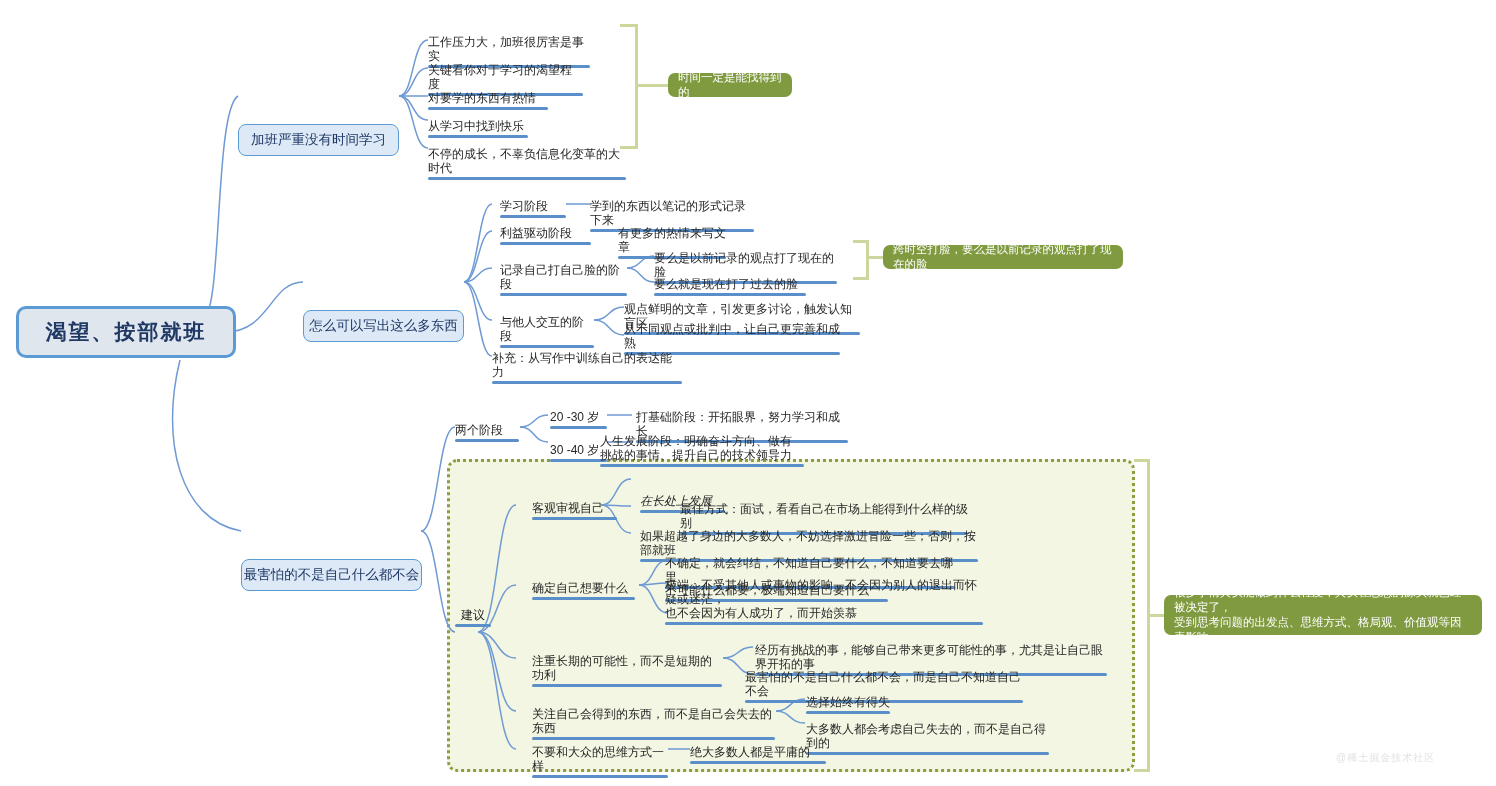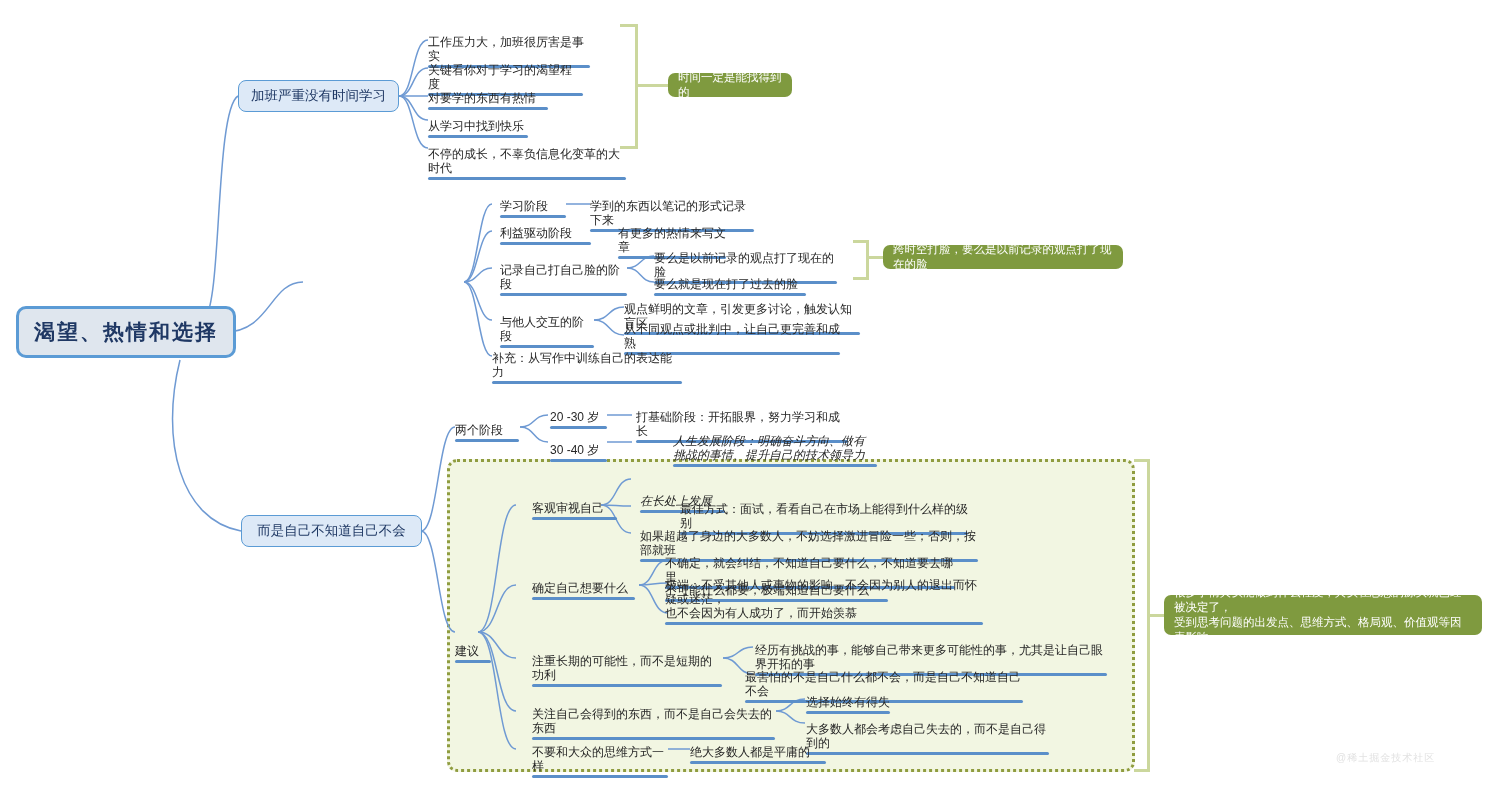--- a/index.html
+++ b/index.html
@@ -40,20 +40,21 @@
   .n1{
     position:absolute;
     background:#dde9f7;
     border:1.6px solid #5b9bd5;
     border-radius:8px;
     color:#1f3864;
     font-size:13.5px;
     display:flex;align-items:center;justify-content:center;
     box-sizing:border-box;
     white-space:nowrap;
+    margin-top:44px;
   }
 
   
   .nd{
     position:absolute;
     color:#262626;
     font-size:12px;
     line-height:14px;
     box-sizing:border-box;
     padding-bottom:2px;
@@ -164,21 +165,21 @@
       <path d="M723,658 C739,658 737,674 753,674"></path>
 
       <path d="M776,711 C791,711 789,699 805,699"></path>
       <path d="M776,711 C791,711 789,723 805,723"></path>
 
       <path d="M668,749 L690,749"></path>
     </g>
   </svg>
 
   <div class="root" style="left:16px;top:306px;width:220px;height:52px;">
-    <span>渴望、热情和选择</span>
+    <span>渴望、按部就班</span>
   </div>
 
   <div class="n1" style="left:238px;top:80px;width:161px;height:32px;">
     <span>加班严重没有时间学习</span>
   </div>
 
   <div class="nd" style="left:428px;top:21px;width:162px;">
     <span>工作压力大，加班很厉害是事实</span>
     <span class="ul"></span>
   </div>
@@ -198,20 +199,23 @@
     <span>不停的成长，不辜负信息化变革的大时代</span>
     <span class="ul"></span>
   </div>
 
   <div class="brk" style="left:620px;top:24px;width:18px;height:125px;"></div>
   <div class="brk-stem" style="left:638px;top:84px;width:30px;"></div>
   <div class="gbox" style="left:668px;top:73px;width:124px;height:24px;">
     <span>时间一定是能找得到的</span>
   </div>
 
+  <div class="n1" style="left:303px;top:266px;width:161px;height:32px;">
+    <span>怎么可以写出这么多东西</span>
+  </div>
 
   <div class="nd" style="left:500px;top:185px;width:66px;">
     <span>学习阶段</span>
     <span class="ul"></span>
   </div>
   <div class="nd" style="left:590px;top:185px;width:164px;">
     <span>学到的东西以笔记的形式记录下来</span>
     <span class="ul"></span>
   </div>
 
@@ -255,46 +259,46 @@
     <span>从不同观点或批判中，让自己更完善和成熟</span>
     <span class="ul"></span>
   </div>
 
   <div class="nd" style="left:492px;top:337px;width:190px;">
     <span>补充：从写作中训练自己的表达能力</span>
     <span class="ul"></span>
   </div>
 
   <div class="n1" style="left:241px;top:515px;width:181px;height:32px;">
-    <span>而是自己不知道自己不会</span>
+    <span>最害怕的不是自己什么都不会</span>
   </div>
 
   <div class="nd" style="left:455px;top:409px;width:64px;">
     <span>两个阶段</span>
     <span class="ul"></span>
   </div>
   <div class="nd" style="left:550px;top:396px;width:57px;">
     <span>20 -30 岁</span>
     <span class="ul"></span>
   </div>
   <div class="nd" style="left:636px;top:396px;width:212px;">
     <span>打基础阶段：开拓眼界，努力学习和成长</span>
     <span class="ul"></span>
   </div>
   <div class="nd" style="left:550px;top:429px;width:57px;">
     <span>30 -40 岁</span>
     <span class="ul"></span>
   </div>
-  <div class="nd" style="left:673px;top:420px;width:204px;font-style:italic;">
+  <div class="nd" style="left:600px;top:420px;width:204px;">
     <span>人生发展阶段：明确奋斗方向、做有
 挑战的事情、提升自己的技术领导力</span>
     <span class="ul"></span>
   </div>
 
-  <div class="nd" style="left:455px;top:630px;width:36px;">
+  <div class="nd" style="left:455px;top:594px;width:36px;text-align:center;">
     <span>建议</span>
     <span class="ul"></span>
   </div>
 
   <div class="nd" style="left:532px;top:487px;width:85px;">
     <span>客观审视自己</span>
     <span class="ul"></span>
   </div>
   <div class="nd" style="left:640px;top:480px;width:85px;font-style:italic;">
     <span>在长处上发展</span>

